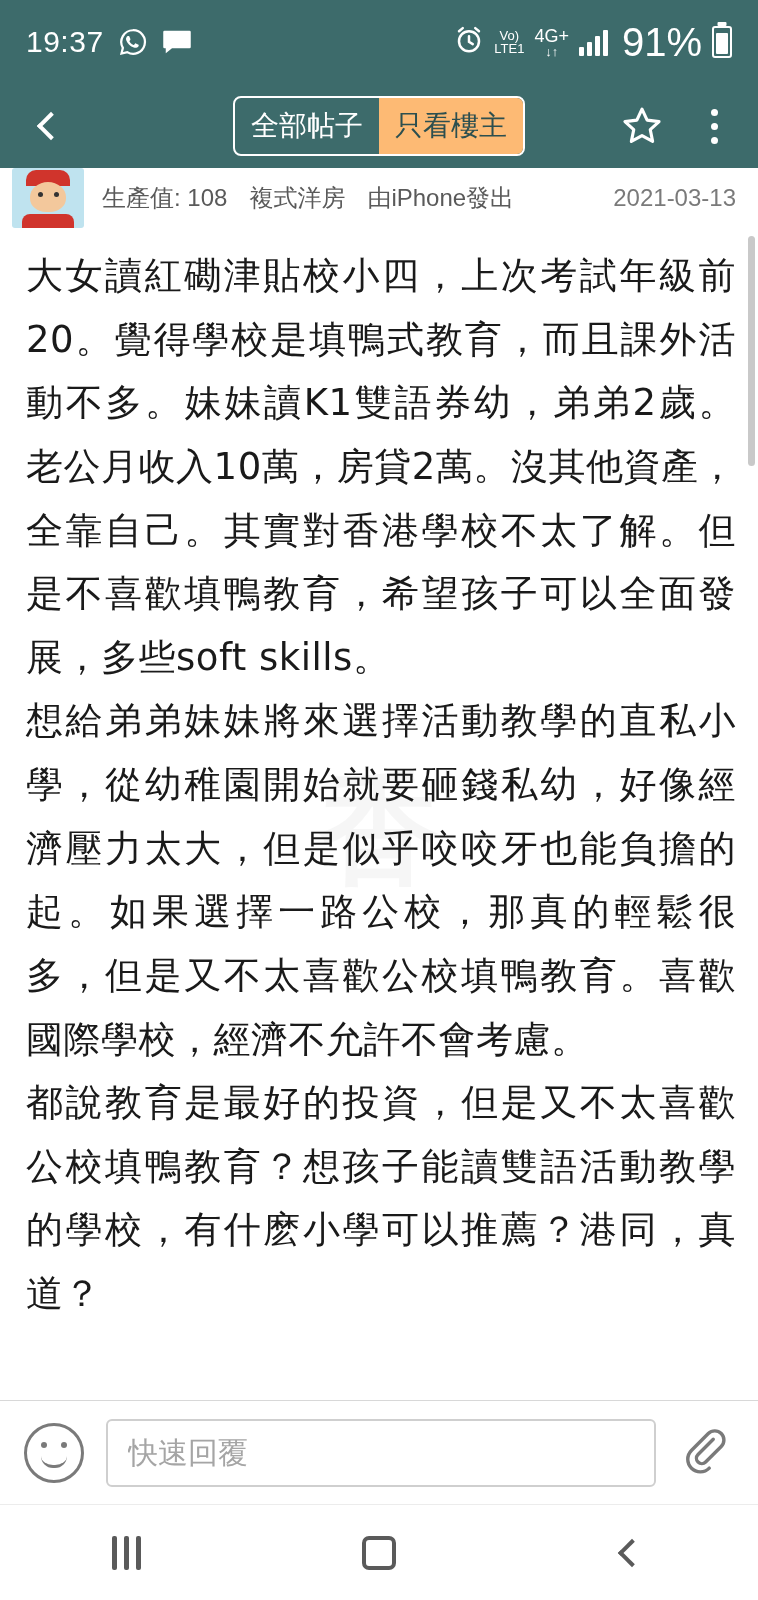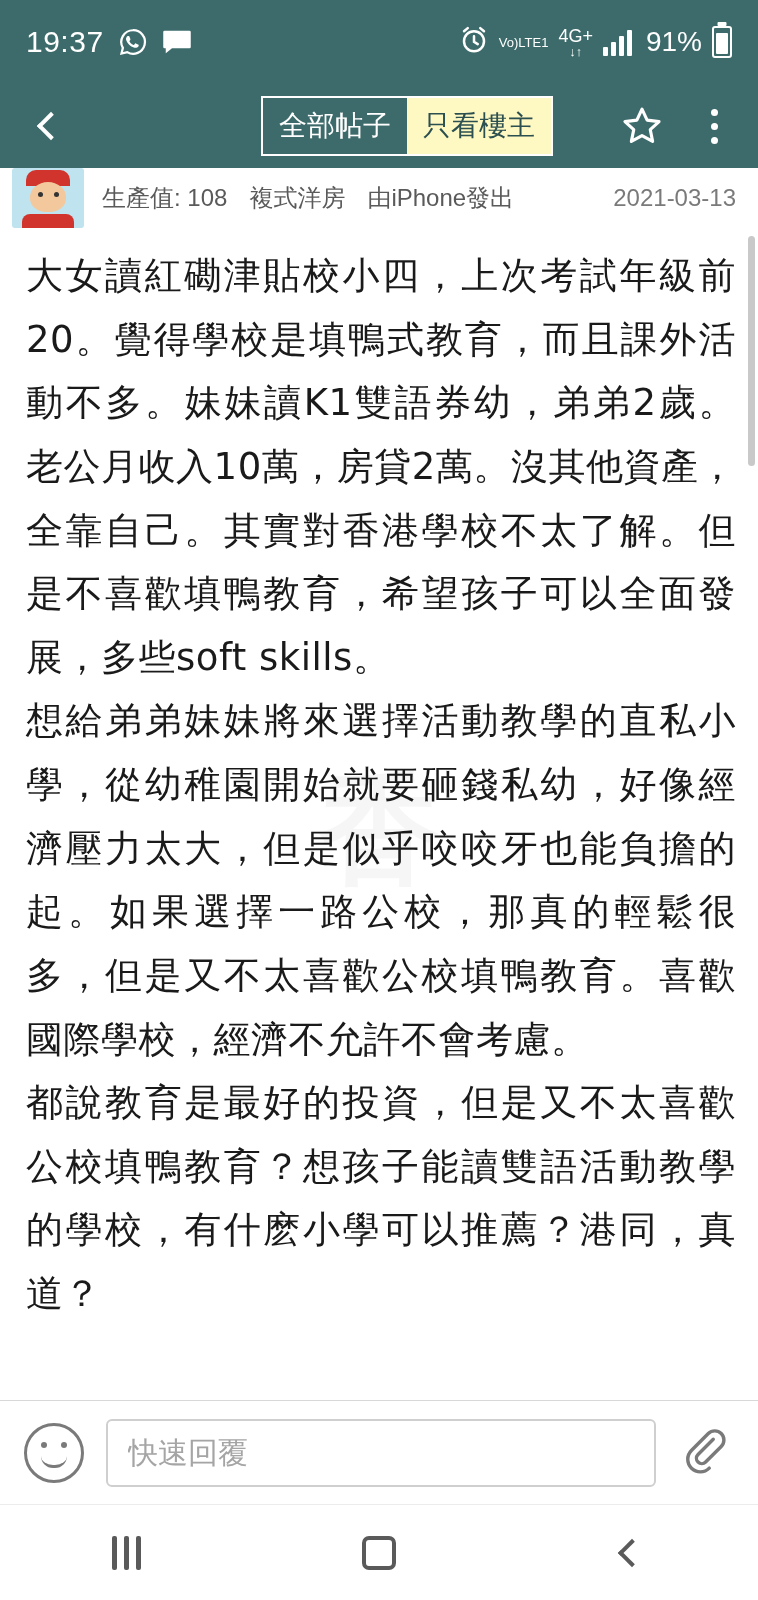--- a/index.html
+++ b/index.html
@@ -23,26 +23,26 @@
     color: #ffffff;
     display: flex;
     align-items: center;
     padding: 0 26px;
     flex: 0 0 auto;
   }
   .sb-left { display: flex; align-items: center; gap: 14px; }
   .sb-time { font-size: 30px; letter-spacing: .5px; }
   .sb-mid { flex: 1 1 auto; }
   .sb-right { display: flex; align-items: center; gap: 10px; }
-  .sb-battery-text { font-size: 28px; margin-left: 4px; }
+  .sb-battery-text { font-size: 40px; margin-left: 4px; }
 
   .icon-wa { width: 30px; height: 30px; }
   .icon-msg { width: 30px; height: 26px; }
 
-  .voltestack { display: flex; flex-direction: row; align-items: center; line-height: 1; }
+  .voltestack { display: flex; flex-direction: column; align-items: center; line-height: 1; }
   .voltestack .l1 { font-size: 13px; }
   .voltestack .l2 { font-size: 13px; }
   .g4stack { display: flex; flex-direction: column; align-items: center; line-height: 1; }
   .g4stack .l1 { font-size: 18px; }
   .g4stack .l2 { font-size: 13px; }
 
   .bars { display: flex; align-items: flex-end; gap: 3px; height: 28px; }
   .bars i { display: block; width: 5px; background: #ffffff; border-radius: 1px; }
   .bars i:nth-child(1) { height: 9px; }
   .bars i:nth-child(2) { height: 14px; }
@@ -73,29 +73,28 @@
     display: flex; align-items: center; justify-content: center;
     cursor: pointer;
   }
   .chev-left {
     width: 20px; height: 20px;
     border-left: 4px solid #fff; border-bottom: 4px solid #fff;
     transform: rotate(45deg);
   }
   .segmented {
     position: absolute; left: 50%; transform: translateX(-50%);
-    display: flex; border: 2px solid #ffffff; border-radius: 0;
-    overflow: hidden;
-    margin-left: 28px;
+    display: flex; border: 2px solid #ffffff; border-radius: 8px;
+    overflow: hidden;
   }
   .seg {
     font-size: 28px; color: #ffffff; background: transparent;
     padding: 9px 16px; cursor: pointer; white-space: nowrap;
   }
-  .seg.active { background: #fef9c3; color: #2c4f4f; }
+  .seg.active { background: #fdba74; color: #2c4f4f; }
   .appbar-right { margin-left: auto; display: flex; align-items: center; gap: 30px; }
   .star { width: 44px; height: 44px; display: flex; align-items: center; justify-content: center; cursor: pointer; }
   .kebab { width: 40px; height: 48px; display: flex; flex-direction: column; justify-content: center; align-items: center; gap: 7px; cursor: pointer; }
   .kebab i { width: 7px; height: 7px; background: #fff; border-radius: 50%; display: block; }
 
   
   .meta-row {
     display: flex; align-items: center;
     padding: 4px 16px 6px 12px;
     gap: 18px;

